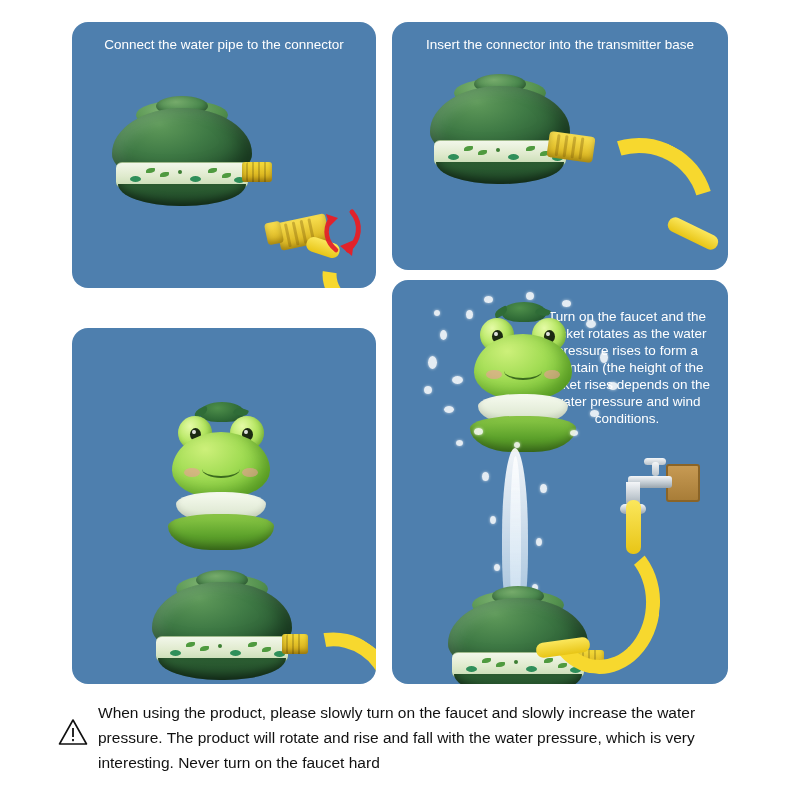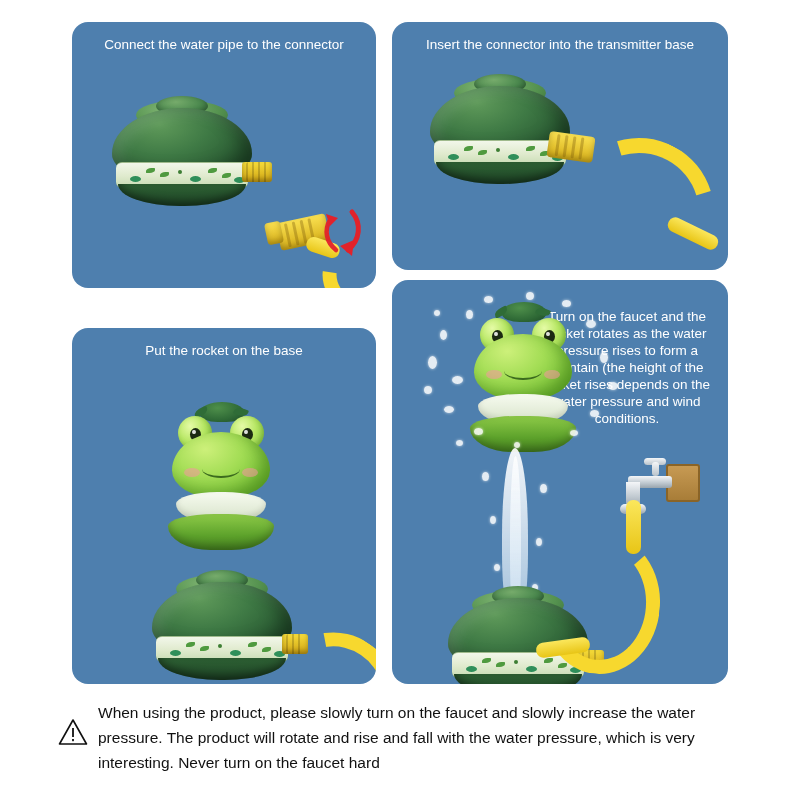--- a/index.html
+++ b/index.html
@@ -334,21 +334,20 @@
       <span class="rib" style="left:32px;"></span>
     </div>
 
     <div class="art" style="left:178px; top:118px; width:150px; height:130px;">
       <div style="position:absolute; left:-6px; top:-2px; width:150px; height:150px; border:15px solid #f7d82e; border-color:#f7d82e transparent transparent transparent; border-radius:50%; transform:rotate(28deg); box-sizing:border-box;"></div>
       <div class="hose-straight" style="left:96px; top:86px; width:54px; height:15px; transform:rotate(26deg);"></div>
     </div>
   </div>
 
   <div class="panel" id="panel-3">
-    <div class="panel-caption">Put the rocket on the base</div>
 
     <div class="frog art" style="left:88px; top:78px; width:122px; height:150px;">
       <div class="crown" style="left:40px; top:-4px; width:44px; height:20px;"></div>
       <span class="crownleaf" style="left:34px; top:2px; transform:rotate(-20deg);"></span>
       <span class="crownleaf" style="left:74px; top:2px; transform:rotate(200deg);"></span>
       <div class="eye" style="left:18px; top:10px; width:34px; height:34px;"></div>
       <div class="eye" style="left:70px; top:10px; width:34px; height:34px;"></div>
       <div class="pupil" style="left:30px; top:22px; width:11px; height:13px;"></div>
       <div class="pupil" style="left:82px; top:22px; width:11px; height:13px;"></div>
       <div class="body" style="left:12px; top:26px; width:98px; height:66px;"></div>

